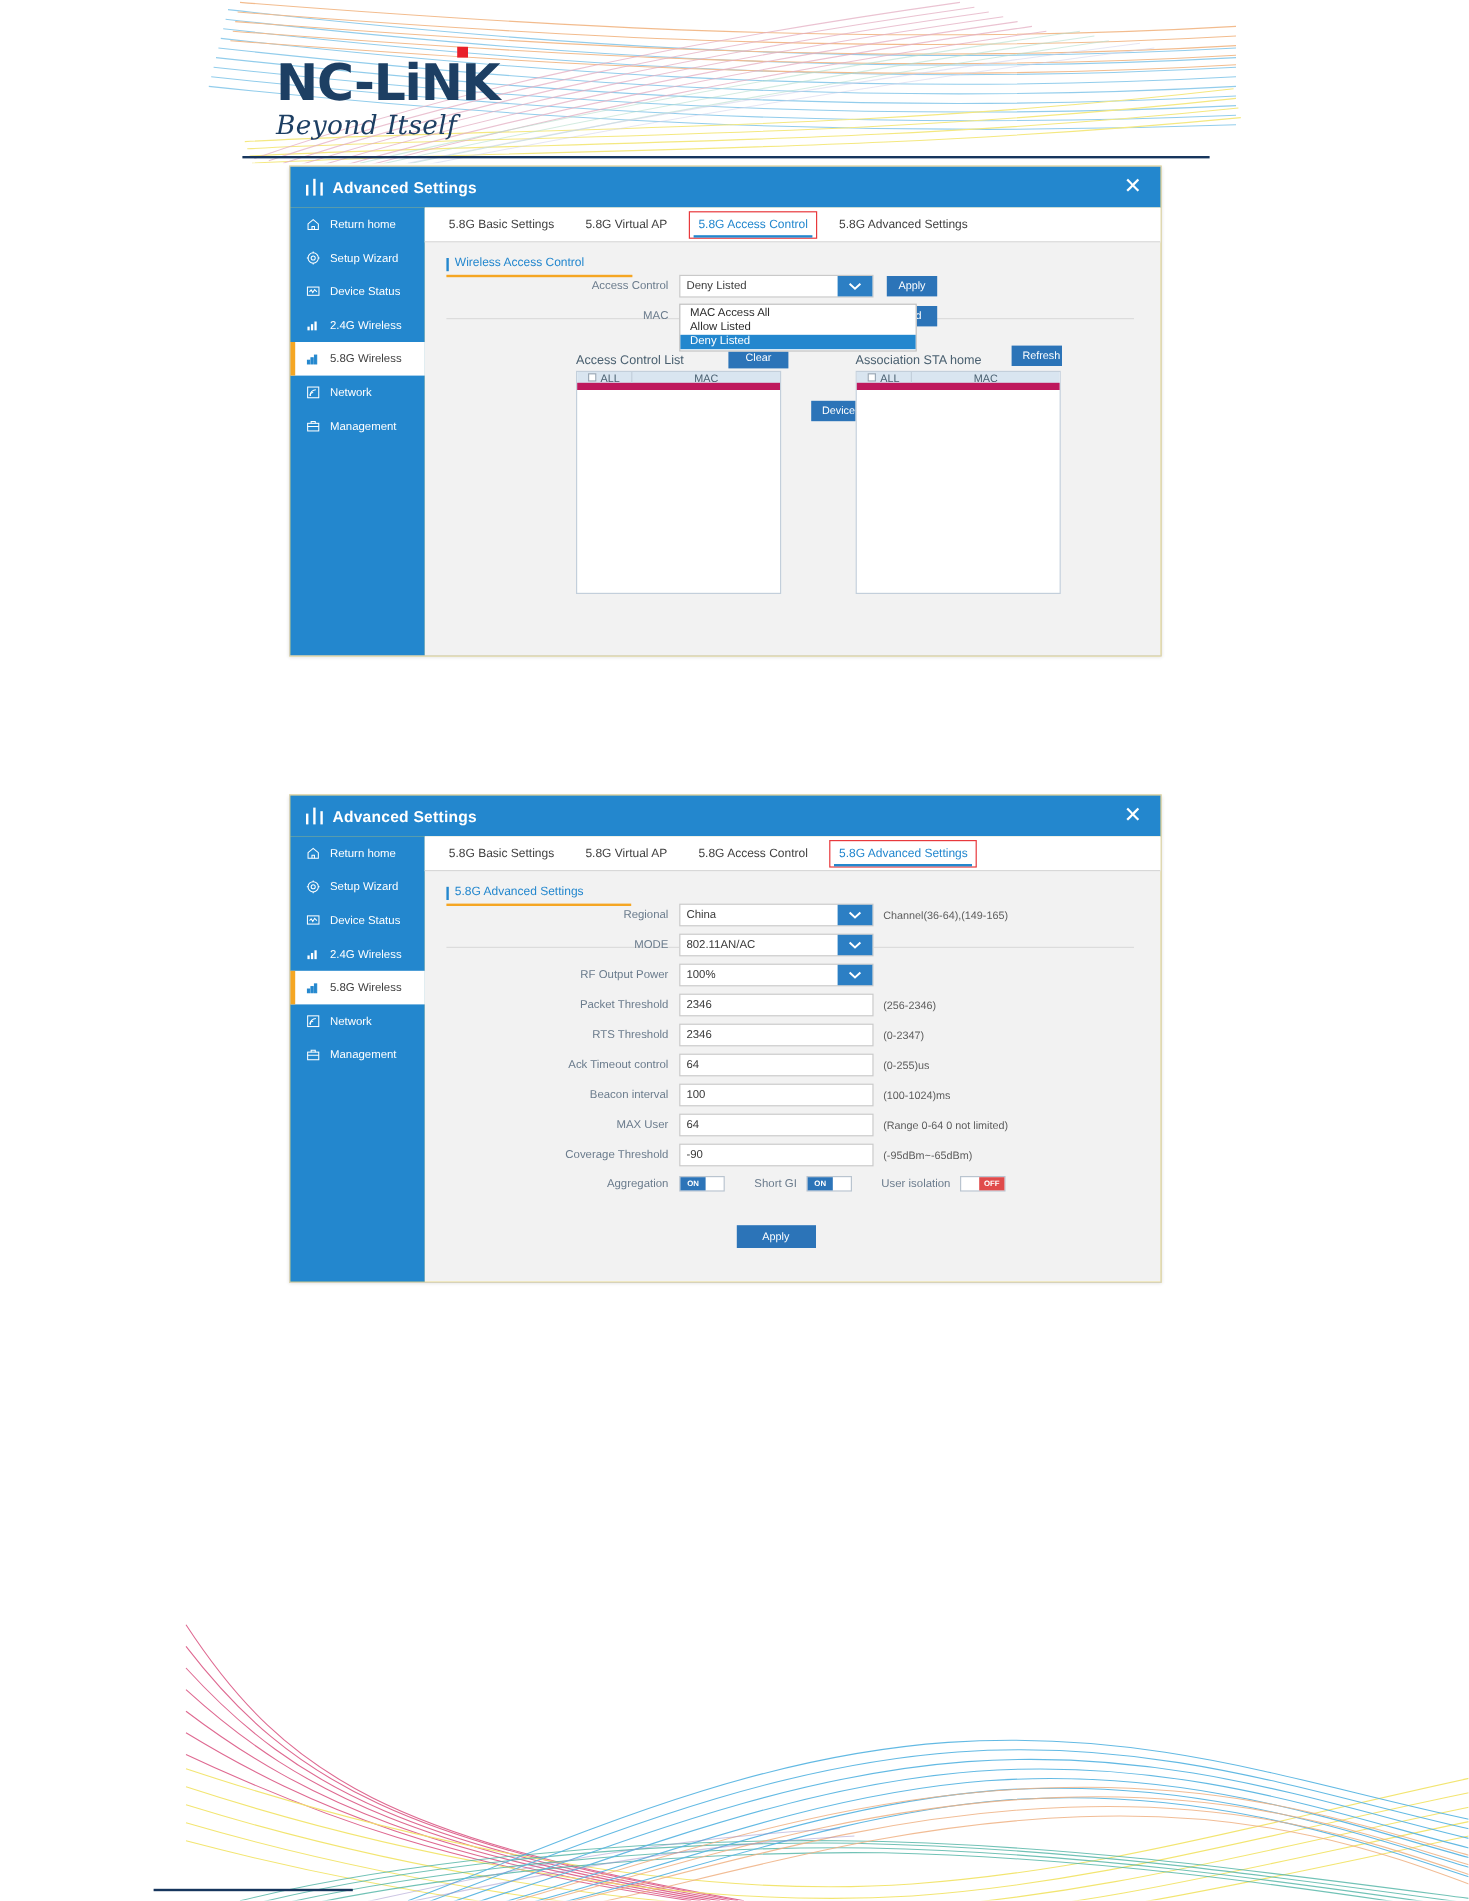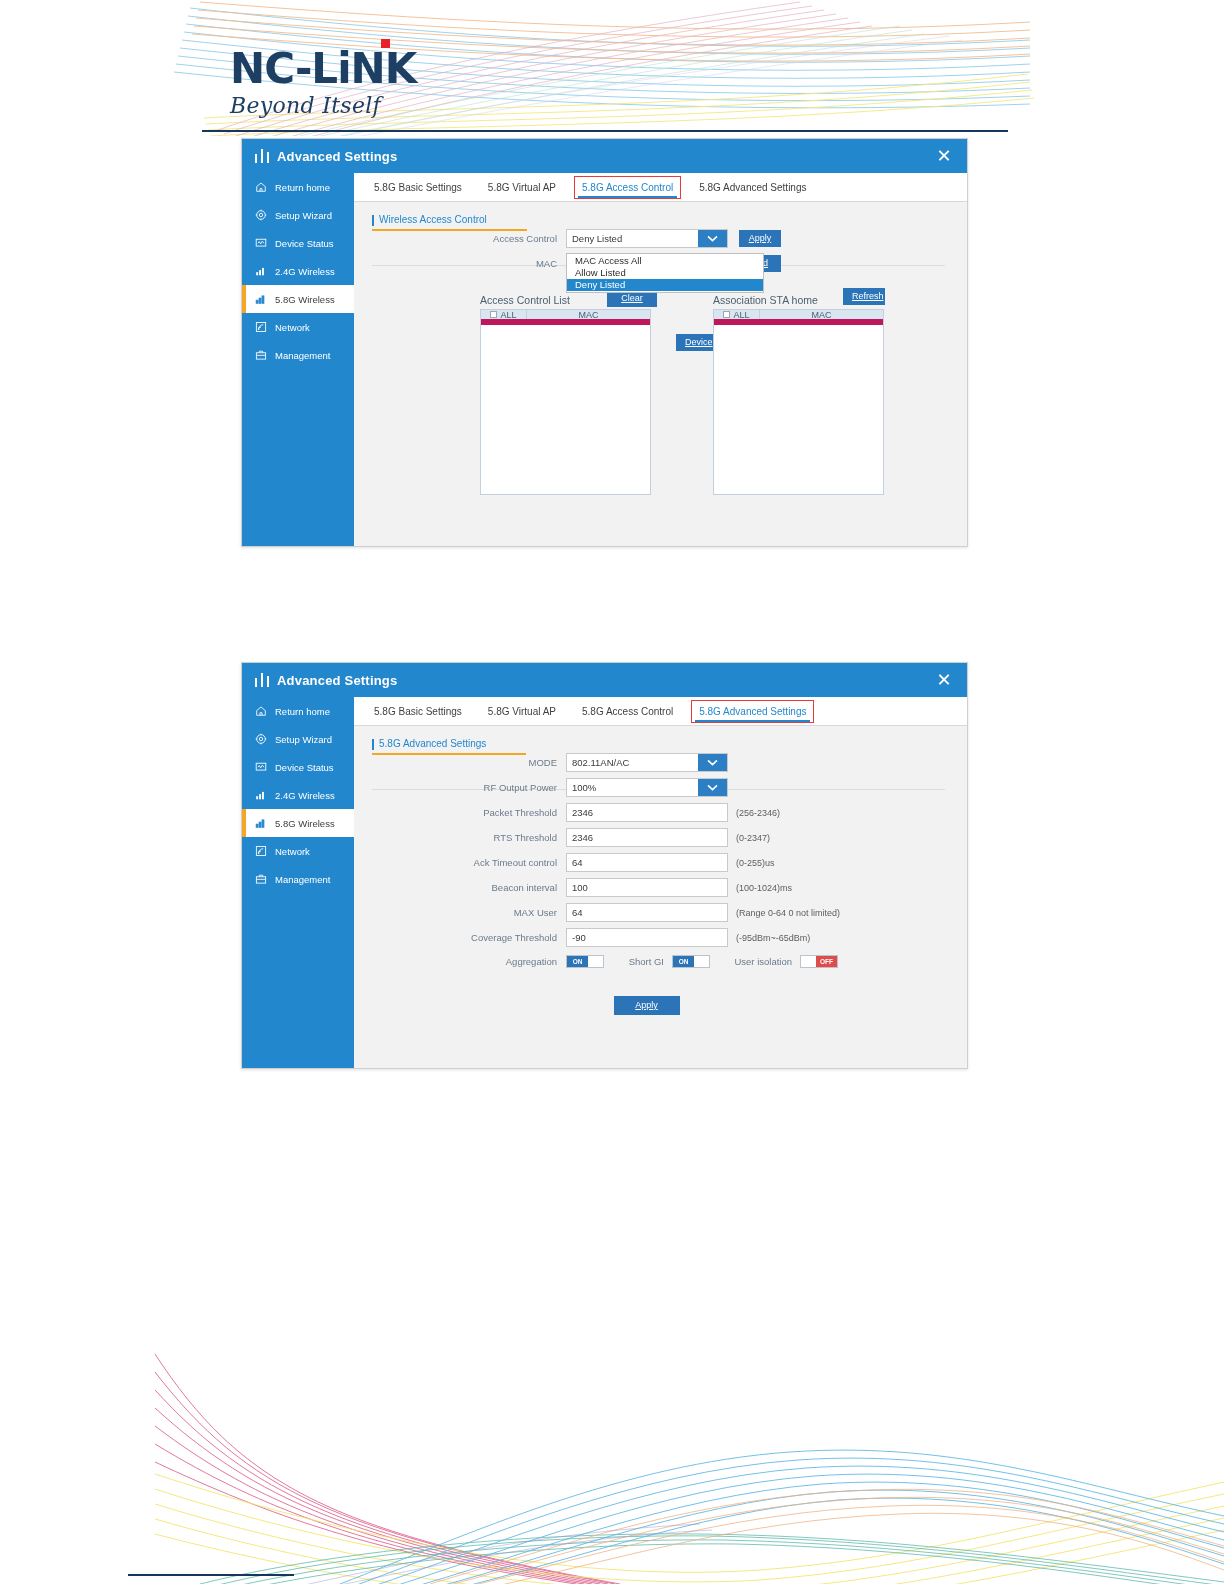--- a/index.html
+++ b/index.html
@@ -233,21 +233,20 @@
   }
   .selbox .sarrow svg { display:block; }
 
   .btn {
     background: #2c74b8; color: #fff;
     font-size: 9px; text-align: center;
     height: 17px; line-height: 17px;
     padding: 0 9px; min-width: 42px;
     cursor: pointer; border: 0;
     font-family: "Liberation Sans", sans-serif;
-    text-decoration: underline;
   }
 
   
   .dd-open {
     position: absolute;
     width: 198px;
     background: #ffffff;
     border: 1px solid #bfbfbf;
     z-index: 20;
     padding: 1px 0;
@@ -617,20 +616,34 @@
           <span class="tab">5.8G Virtual AP</span>
           <span class="tab">5.8G Access Control</span>
           <span class="tab active boxed">5.8G Advanced Settings</span>
         </div>
 
         <div class="sect-head">5.8G Advanced Settings</div>
         <div class="sect-rule" style="top:92px;"></div>
 
         <div style="position:absolute; left:0; top:56px; width:100%;">
 
+          <div class="frow">
+            <div class="flabel">Regional</div>
+            <div class="fctl">
+              <div class="selbox">
+                <span class="sv">China</span>
+                <span class="sarrow">
+                    <svg width="11" height="7" viewBox="0 0 11 7" fill="none" stroke="#fff" stroke-width="1.6">
+                      <path d="M1 1.4 L5.5 5.6 L10 1.4"></path>
+                    </svg>
+                  </span>
+              </div>
+              <span class="fhint">Channel(36-64),(149-165)</span>
+            </div>
+          </div>
 
           <div class="frow">
             <div class="flabel">MODE</div>
             <div class="fctl">
               <div class="selbox">
                 <span class="sv">802.11AN/AC</span>
                 <span class="sarrow">
                     <svg width="11" height="7" viewBox="0 0 11 7" fill="none" stroke="#fff" stroke-width="1.6">
                       <path d="M1 1.4 L5.5 5.6 L10 1.4"></path>
                     </svg>

